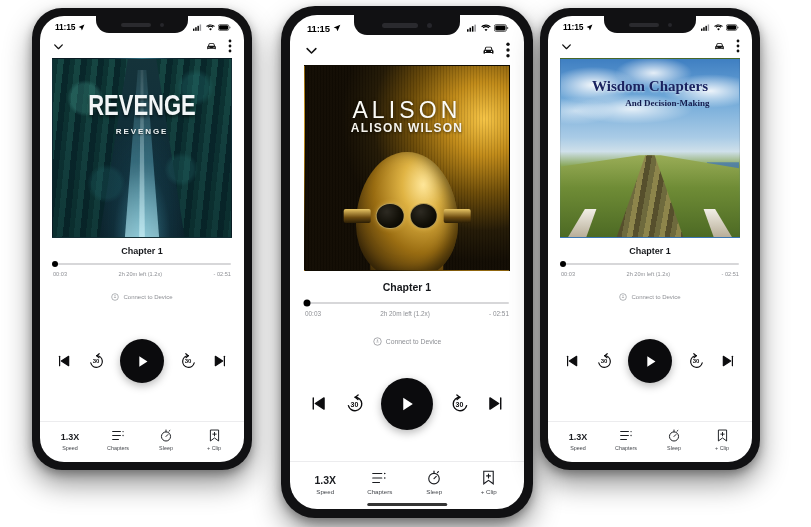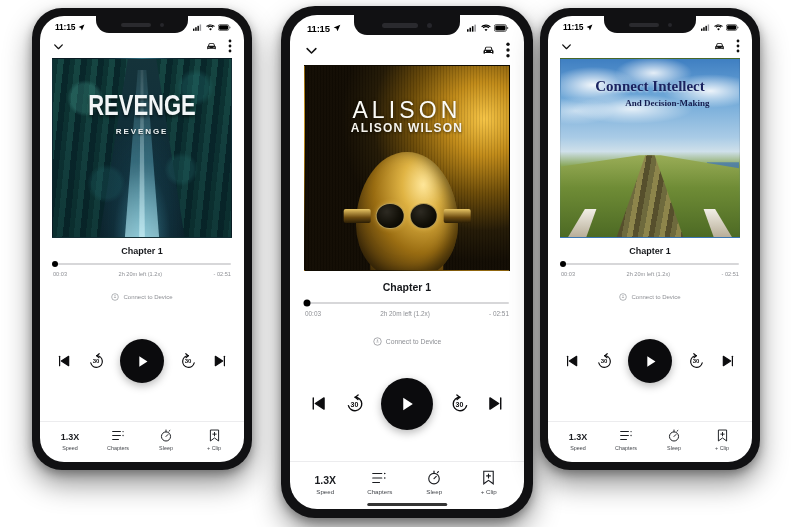--- a/index.html
+++ b/index.html
@@ -752,21 +752,21 @@
       </div>
 
       <div class="cover-wrap">
         <div class="cover cov-wisdom">
           <div class="clouds"></div>
           <div class="water"></div>
           <div class="field"></div>
           <div class="path"></div>
           <div class="rail-l"></div>
           <div class="rail-r"></div>
-          <div class="t1" style="font-size:15px; line-height:1;">Connect Intellect</div>
+          <div class="t1" style="font-size:15px; line-height:1;">Wisdom Chapters</div>
           <div class="t2" style="font-size:9px;">And Decision-Making</div>
         </div>
       </div>
 
       <div class="chapter">Chapter 1</div>
 
       <div class="progress-block">
         <div class="track">
           <div class="fill"></div>
           <div class="thumb"></div>

